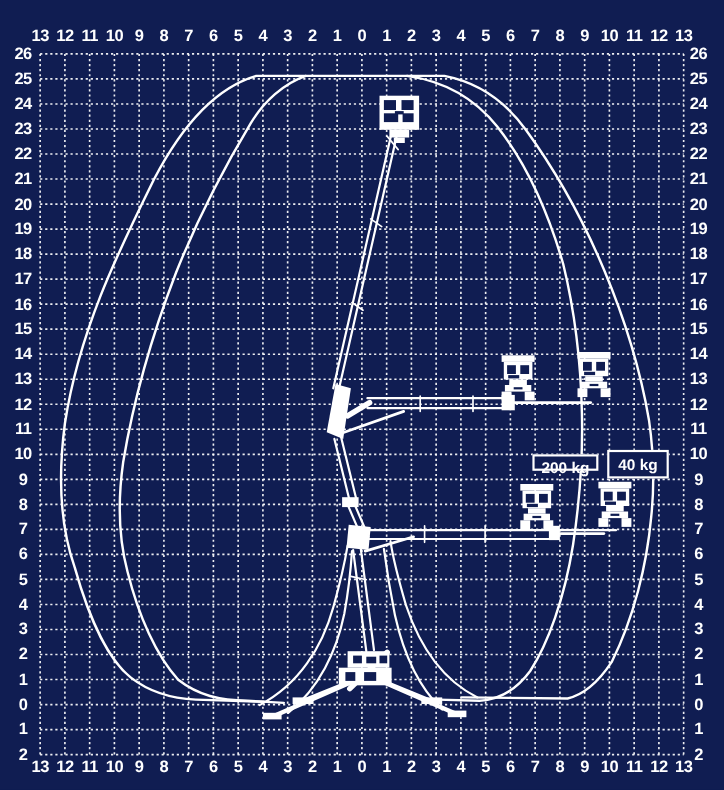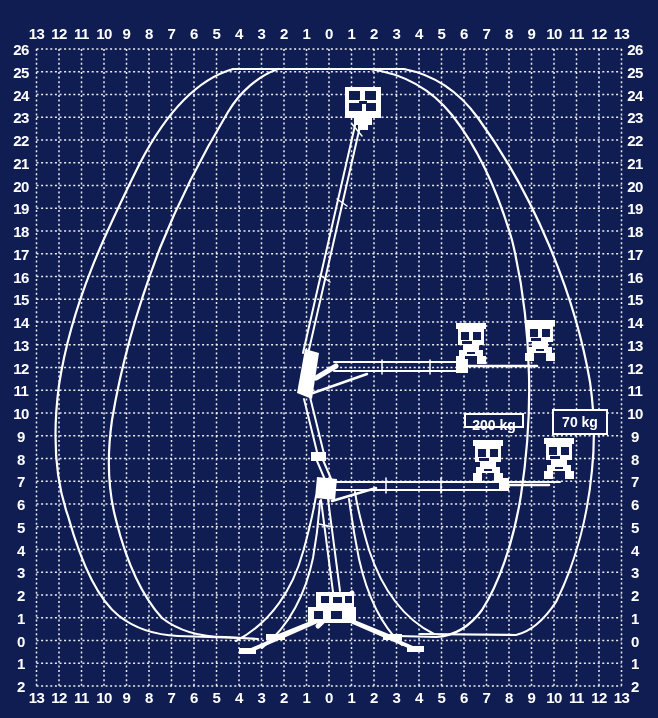--- a/index.html
+++ b/index.html
@@ -17,21 +17,21 @@
   .ax{
     position:absolute;transform:translate(-50%,-50%);
     font:bold 15px "Liberation Sans",sans-serif;color:var(--text);
     letter-spacing:-0.5px;white-space:nowrap;
   }
   .kg-box{
     position:absolute;border:2px solid var(--fig);background:var(--bg);
     color:var(--text);font:bold 14px "Liberation Sans",sans-serif;
     text-align:center;box-sizing:border-box;
   }
-  #kg200{left:464px;top:413px;width:60px;height:15px;line-height:21px;}
+  #kg200{left:484px;top:413px;width:60px;height:15px;line-height:21px;}
   #kg80 {left:552px;top:409px;width:56px;height:26px;line-height:22px;}
 </style>
 </head>
 <body>
 
 <div id="stage">
 
   <svg id="diagram" width="658" height="718" viewBox="0 0 658 718">
 
     <defs>
@@ -224,21 +224,21 @@
         <rect x="383" y="634" width="19" height="6"></rect>
         <rect x="407" y="646" width="17" height="6"></rect>
       </g>
     </g>
   </svg>
 
   <div class="kg-box" id="kg200">
     <span>200 kg</span>
   </div>
   <div class="kg-box" id="kg80">
-    <span>70 kg</span>
+    <span>40 kg</span>
   </div>
 <span class="ax" style="left: 36.5px; top: 33px;">13</span>
     <span class="ax" style="left: 36.5px; top: 697px;">13</span>
     <span class="ax" style="left: 59px; top: 33px;">12</span>
     <span class="ax" style="left: 59px; top: 697px;">12</span>
     <span class="ax" style="left: 81.5px; top: 33px;">11</span>
     <span class="ax" style="left: 81.5px; top: 697px;">11</span>
     <span class="ax" style="left: 104px; top: 33px;">10</span>
     <span class="ax" style="left: 104px; top: 697px;">10</span>
     <span class="ax" style="left: 126.5px; top: 33px;">9</span>

